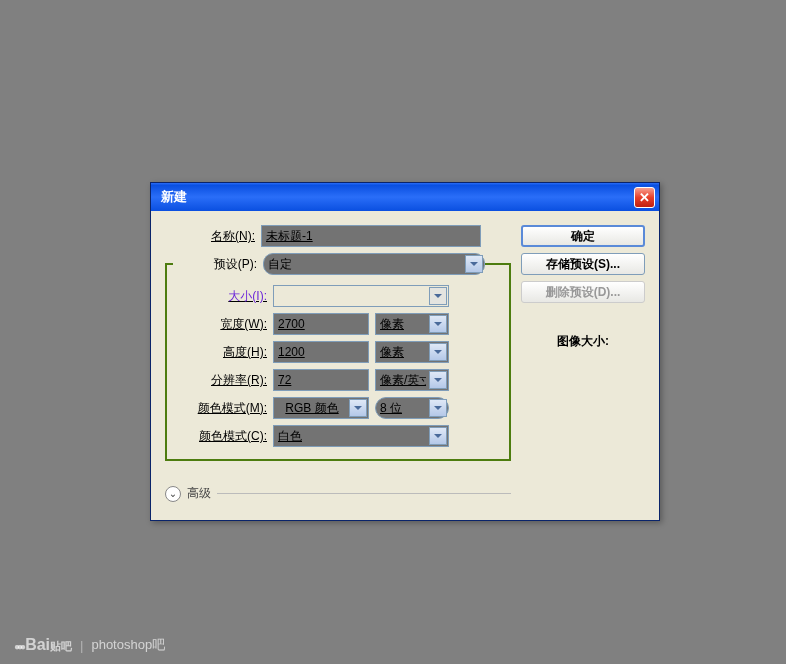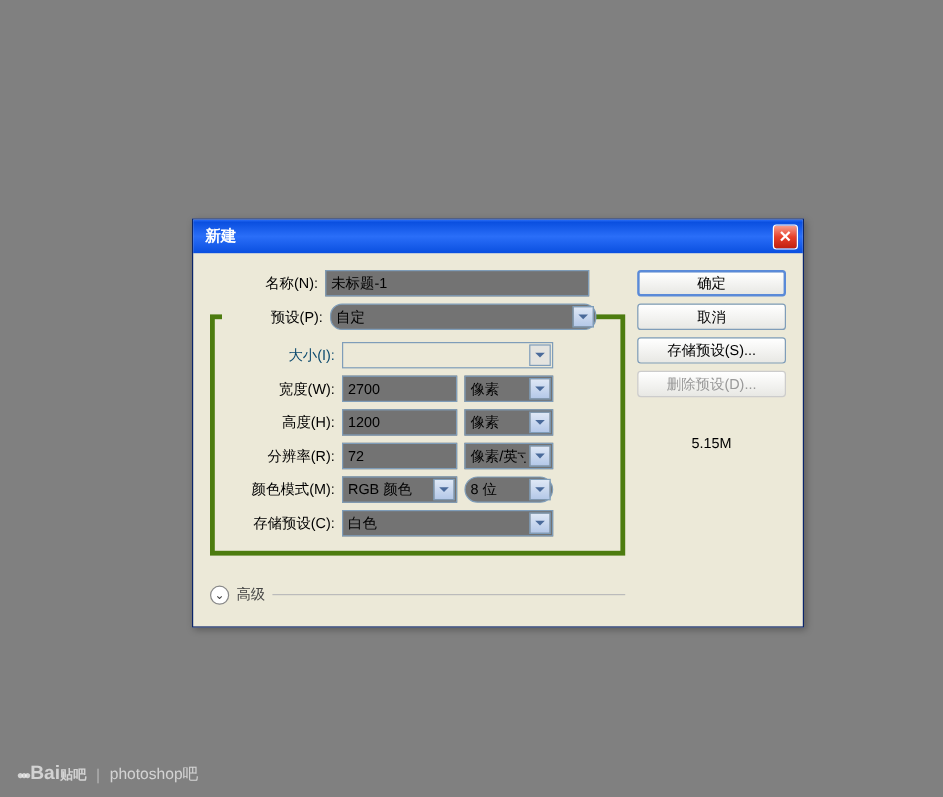--- a/index.html
+++ b/index.html
@@ -8,21 +8,21 @@
     width: 786px;
     height: 664px;
     background: #808080;
     font-family: "Microsoft YaHei", "SimSun", Arial, sans-serif;
     font-size: 12px;
     position: relative;
     overflow: hidden;
   }
   .dialog {
     position: absolute;
-    left: 160px;
+    left: 150px;
     top: 182px;
     width: 510px;
     background: #ece9d8;
     border: 1px solid #0a246a;
     box-shadow: 2px 2px 6px rgba(0,0,0,0.3);
   }
   .titlebar {
     height: 28px;
     background: linear-gradient(to bottom, #2a6ef8 0%, #0a4fe0 8%, #2a6ef8 50%, #0a4fe0 100%);
     color: #fff;
@@ -41,34 +41,35 @@
     display: flex; align-items: center; justify-content: center;
     color: #fff; font-weight: bold; font-size: 13px;
     cursor: pointer;
   }
   .body {
     padding: 14px 14px 18px 14px;
     display: flex;
     gap: 10px;
   }
   .left { flex: 1; }
-  .right { width: 124px; display: flex; flex-direction: column; gap: 6px; }
+  .right { width: 124px; display: flex; flex-direction: column; gap: 6px; font-weight: bold; }
   .row {
     display: flex;
     align-items: center;
     margin-bottom: 6px;
     gap: 6px;
+    text-decoration: underline;
   }
   .label {
     width: 90px;
     text-align: right;
     color: #000;
     font-size: 12px;
   }
-  .label.disabled { color: #0c4a6e; }
+  .label.disabled { color: #6d28d9; }
   .input, .select {
     height: 22px;
     border: 1px solid #7f9db9;
     background: #737373;
     font-size: 12px;
     padding: 0 4px;
     display: flex;
     align-items: center;
   }
   .input { width: 96px; }
@@ -88,21 +89,21 @@
   }
   .select .arrow::after {
     content: "";
     border: 4px solid transparent;
     border-top-color: #4a6a9a;
     margin-top: 3px;
   }
   .select.disabled { background: #ece9d8; }
   .select.disabled .arrow { background: #e4e4e0; }
   fieldset.preset-group {
-    border: 4px solid #4d7c0f;
+    border: 2px solid #4d7c0f;
     border-radius: 0;
     margin: 0 0 24px 0;
     padding: 10px 10px 6px 10px;
   }
   .btn {
     height: 22px;
     border: 1px solid #7f9db9;
     background: linear-gradient(to bottom, #fff, #e8e8e4);
     display: flex; align-items: center; justify-content: center;
     font-size: 12px;
@@ -216,63 +217,60 @@
               <span>72</span>
             </div>
           <div class="select" style="width:74px;justify-content:flex-end;">
             <span class="val">像素/英寸</span>
             <span class="arrow"></span>
           </div>
         </div>
 
         <div class="row">
           <div class="label">颜色模式(M):</div>
-          <div class="select" style="width:96px;">
+          <div class="select" style="width:96px;text-align:center;">
             <span class="val">RGB 颜色</span>
             <span class="arrow"></span>
           </div>
           <div class="select" style="width:74px;border-radius:11px;">
             <span class="val">8 位</span>
             <span class="arrow"></span>
           </div>
         </div>
 
         <div class="row">
-          <div class="label">存储预设(C):</div>
+          <div class="label">颜色模式(C):</div>
           <div class="select" style="width:176px;">
             <span class="val">白色</span>
             <span class="arrow"></span>
           </div>
         </div>
       </fieldset>
 
       <div class="advanced-row">
         <span class="expand-icon">⌄</span>
         <span>高级</span>
         <span class="divider"></span>
       </div>
 
     </div>
 
     <div class="right">
       <div class="btn primary">
           <span>确定</span>
         </div>
       <div class="btn">
-          <span>取消</span>
-        </div>
-      <div class="btn">
           <span>存储预设(S)...</span>
         </div>
       <div class="btn disabled">
           <span>删除预设(D)...</span>
         </div>
 
       <div class="info">
-        <div>5.15M</div>
+        <div>图像大小:</div>
       </div>
     </div>
   </div>
 </div>
 
 <div class="watermark">
   <span class="logo">
     <span class="paw">●●●</span>
     <span>Bai</span>
     <span style="font-size:11px">贴吧</span>

